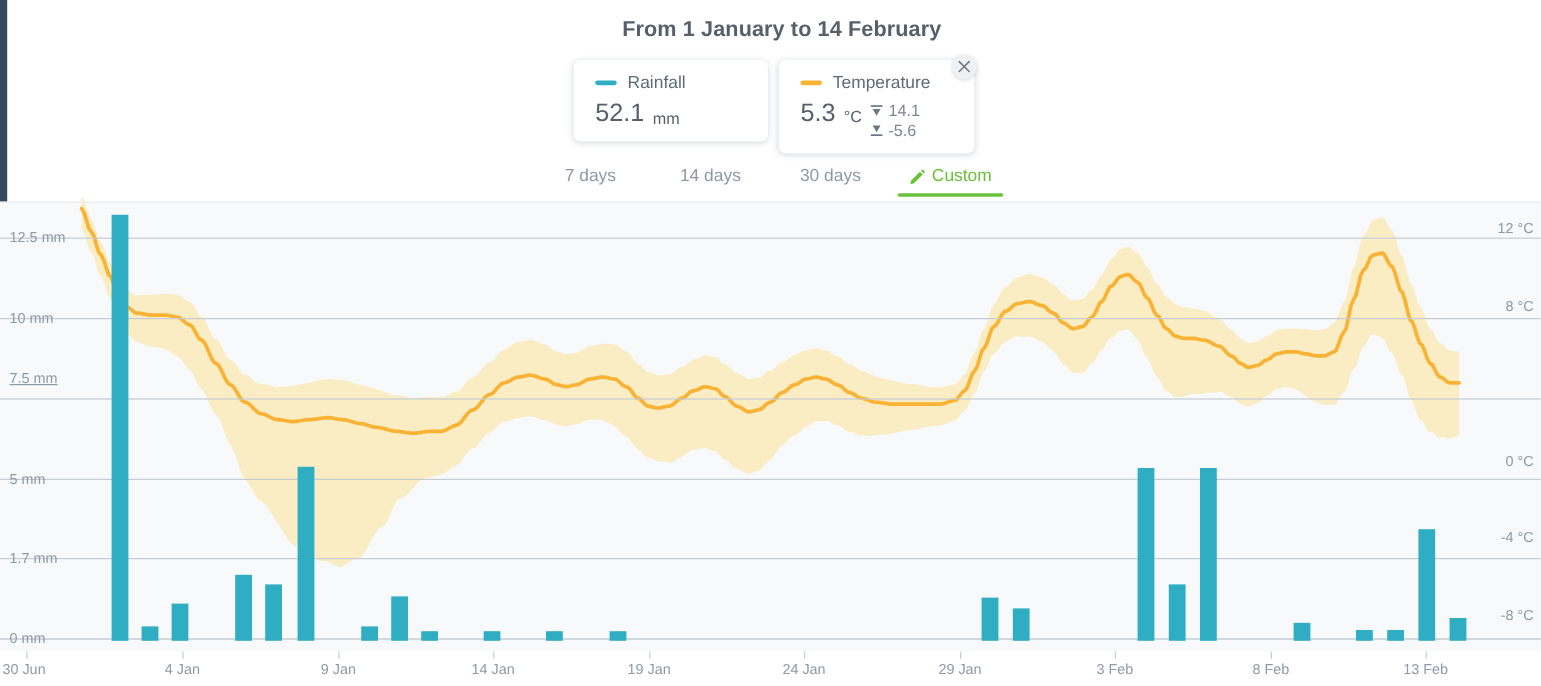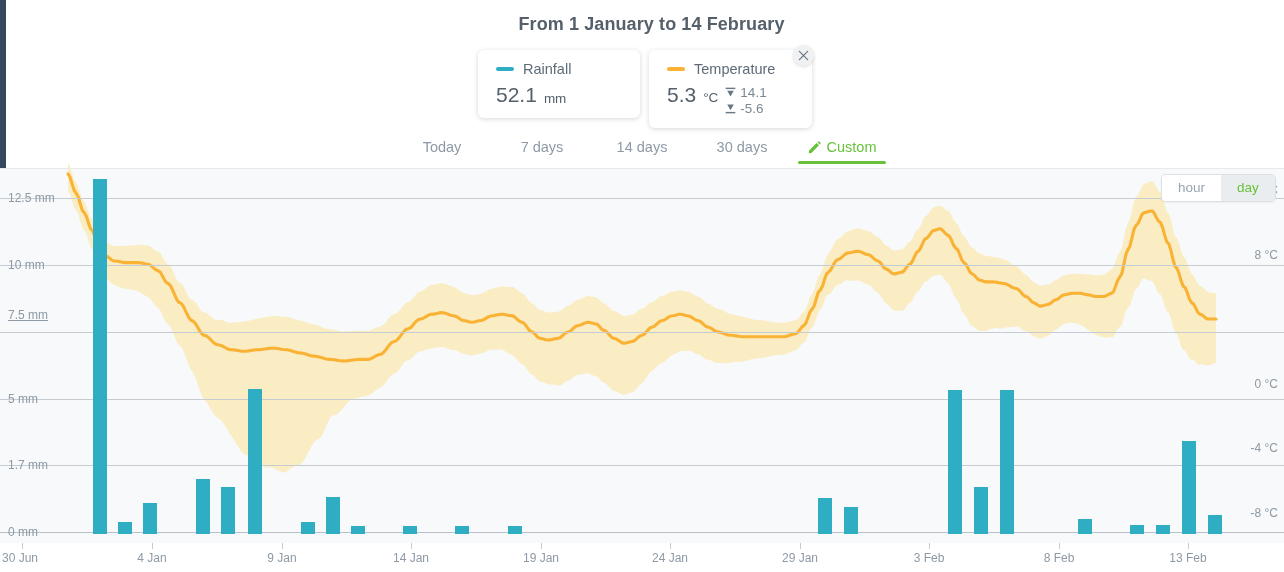--- a/index.html
+++ b/index.html
@@ -176,23 +176,20 @@
     </div>
   </div>
 
   <div class="close-btn">
     <svg width="11" height="11" viewBox="0 0 12 12">
       <path d="M1.5 1.5 L10.5 10.5 M10.5 1.5 L1.5 10.5" stroke="#6b7884" stroke-width="1.35" stroke-linecap="round"></path>
     </svg>
   </div>
 
   <div class="tabs">
-    <div class="tab">
-      <span>Today</span>
-    </div>
     <div class="tab">
       <span>7 days</span>
     </div>
     <div class="tab">
       <span>14 days</span>
     </div>
     <div class="tab">
       <span>30 days</span>
     </div>
     <div class="tab active">
@@ -270,18 +267,14 @@
       <div class="xtick" style="left: 732px;"></div>
       <div class="xlabel" style="left: 732px;">29 Jan</div>
       <div class="xtick" style="left: 861px;"></div>
       <div class="xlabel" style="left: 861px;">3 Feb</div>
       <div class="xtick" style="left: 991px;"></div>
       <div class="xlabel" style="left: 991px;">8 Feb</div>
       <div class="xtick" style="left: 1120px;"></div>
       <div class="xlabel" style="left: 1120px;">13 Feb</div>
     </div>
 
-  <div class="toggle">
-    <div class="toggle-opt">hour</div>
-    <div class="toggle-opt active">day</div>
-  </div>
 
 </div>
 
 </body></html>

